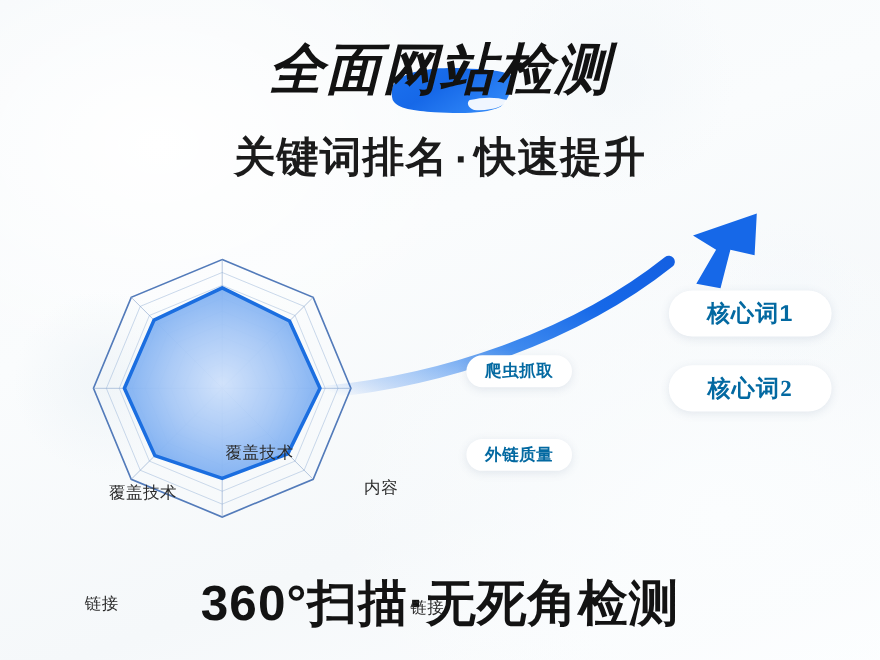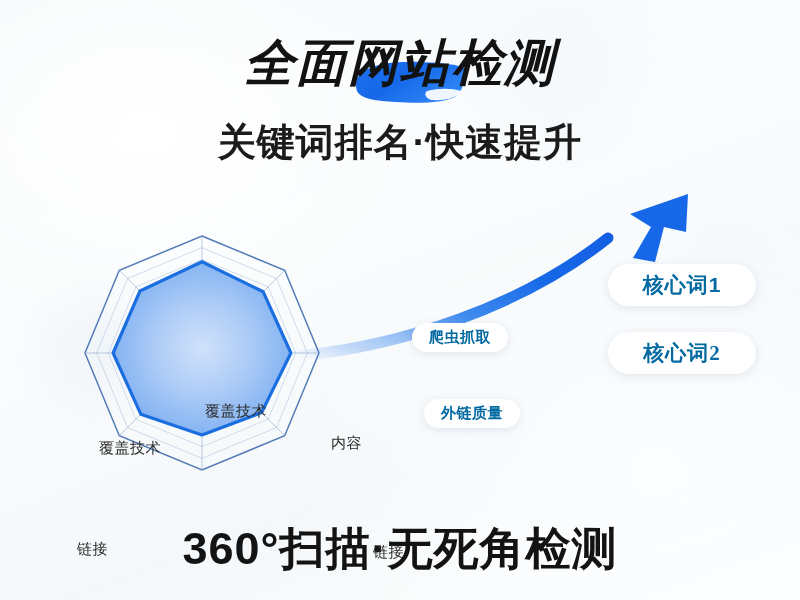--- a/index.html
+++ b/index.html
@@ -36,21 +36,21 @@
   }
 
   
   .headline-wrap {
     position: absolute;
     left: 0;
     right: 0;
     text-align: center;
   }
   #title-block { top: 36px; }
-  #subtitle-block { top: 117px; }
+  #subtitle-block { top: 117px; font-family: Liberation Mono, monospace; }
   #footer-block { top: 519px; }
 
   .title-text {
     position: relative;
     display: inline-block;
     font-size: 50px;
     font-weight: bold;
     letter-spacing: 2px;
     color: #121212;
     line-height: 1.1;
@@ -125,21 +125,21 @@
     height: 29px;
     letter-spacing: .5px;
   }
   .pill-large {
     font-size: 21px;
     font-weight: bold;
     width: 148px;
     height: 42px;
     letter-spacing: 1px;
   }
-  #pill-crawl  { left: 412px; top: 323px; }
+  #pill-crawl  { left: 424px; top: 323px; }
   #pill-tdk    { left: 424px; top: 361px; }
   #pill-links  { left: 424px; top: 399px; }
   #pill-core-1 { left: 608px; top: 264px; }
   #pill-core-2 { left: 608px; top: 332px; font-family: Liberation Serif, serif; }
 </style>
 </head>
 <body>
 
 <div id="poster">
 

